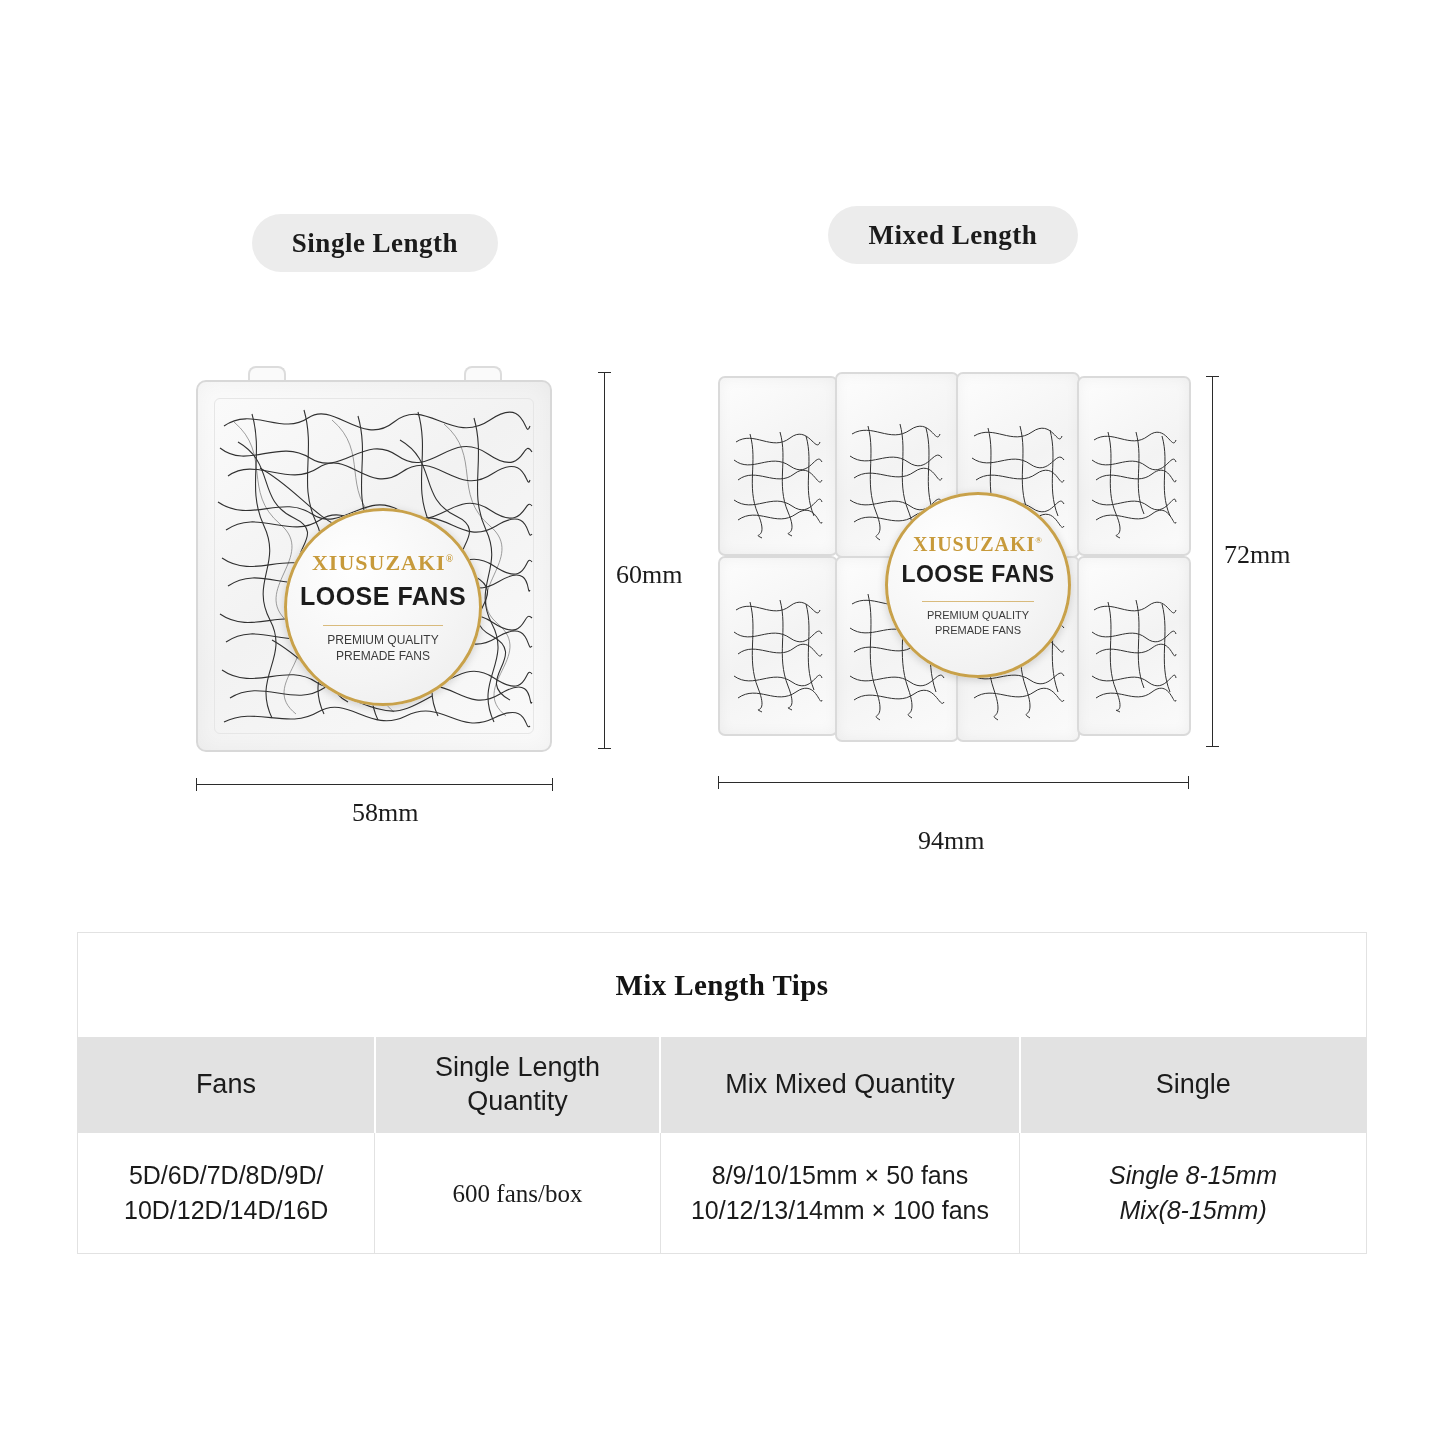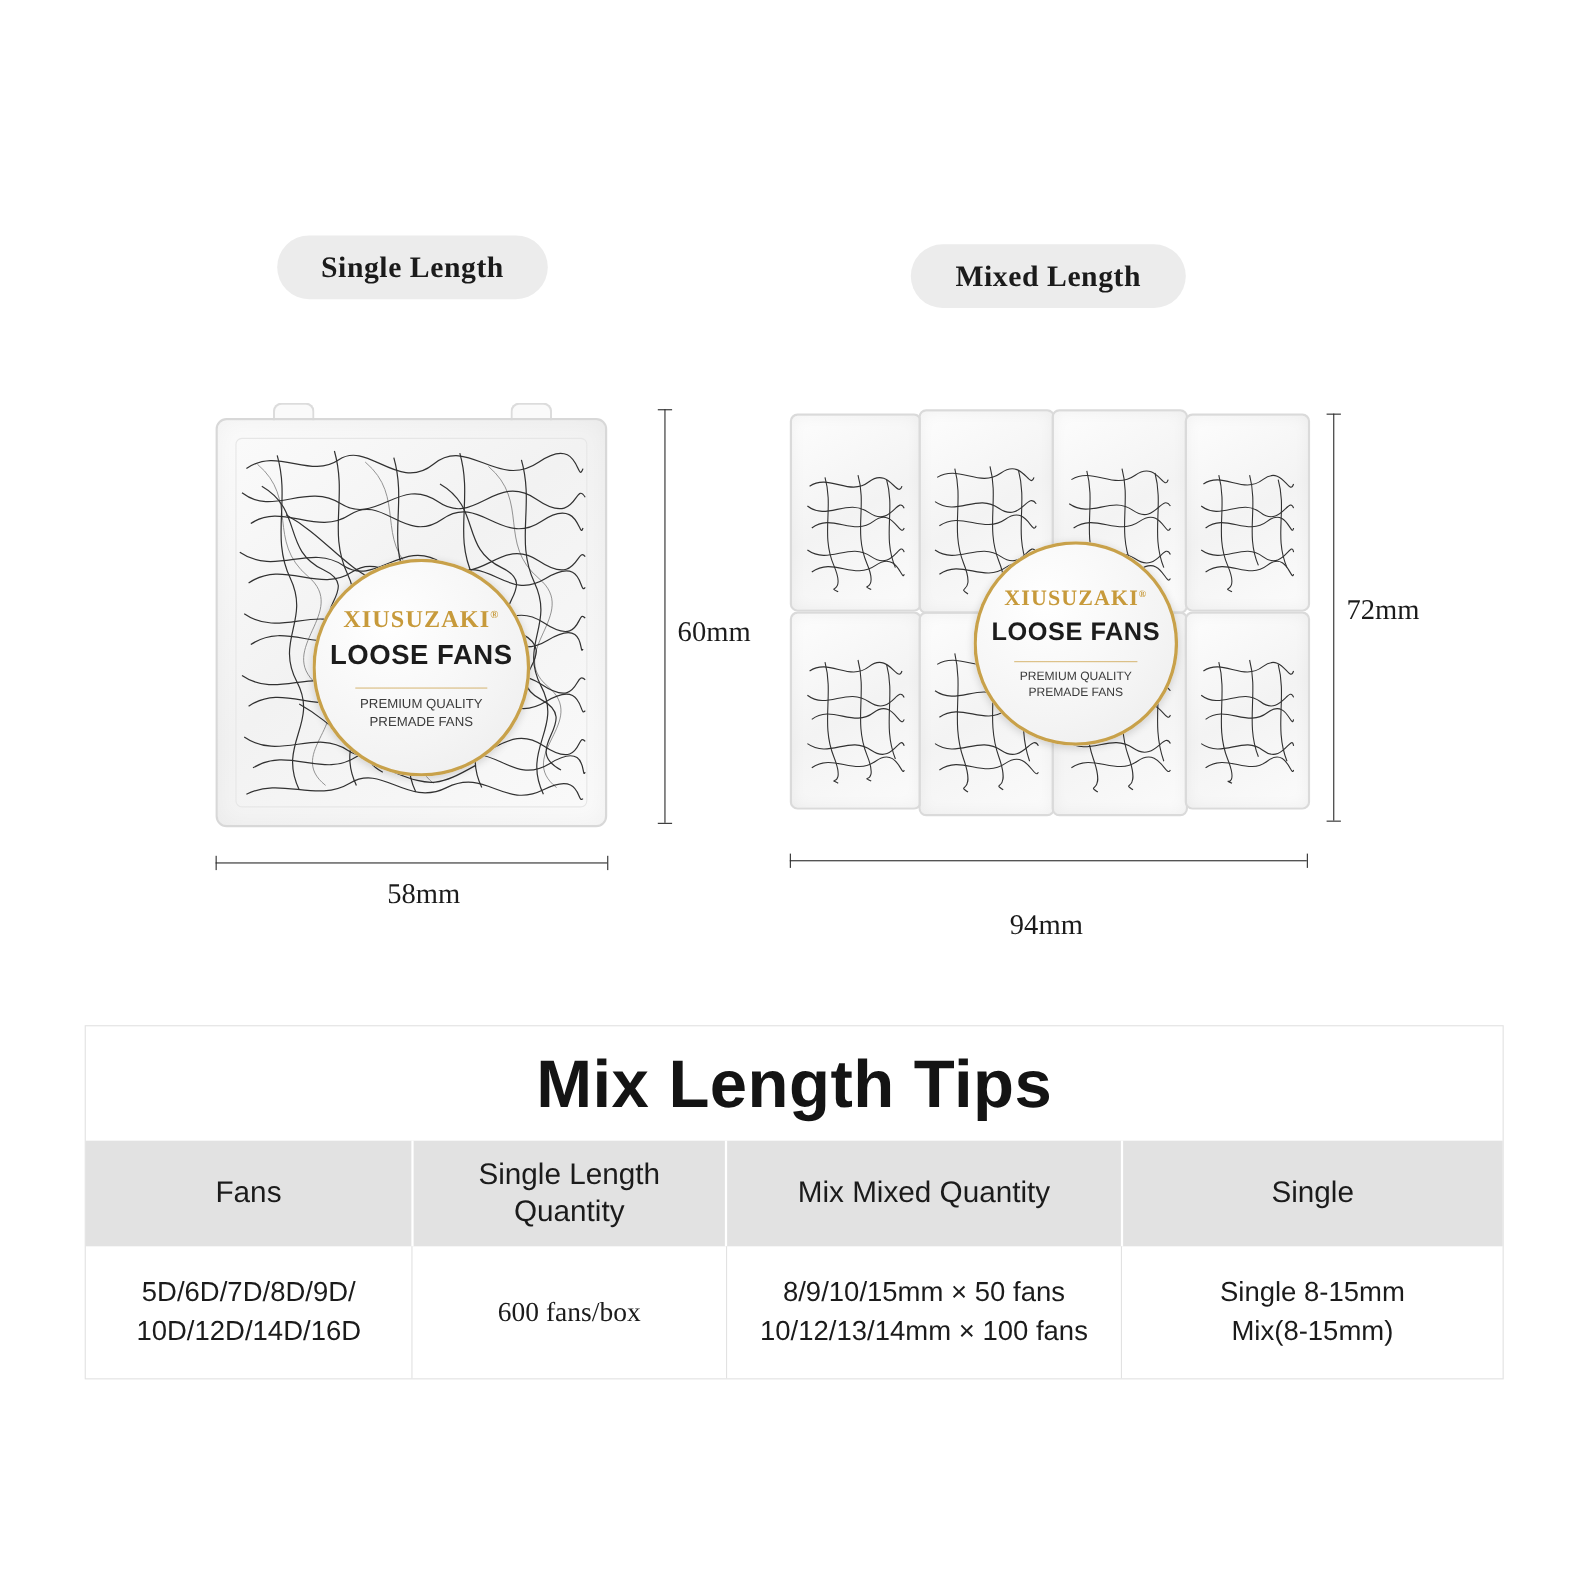--- a/index.html
+++ b/index.html
@@ -24,21 +24,21 @@
     display: flex;
     align-items: center;
     justify-content: center;
     font-family: "Liberation Serif", serif;
     font-size: 27px;
     font-weight: 700;
     letter-spacing: 0.5px;
     color: #1b1b1b;
   }
   #pill-single { left: 252px; top: 214px; width: 246px; height: 58px; }
-  #pill-mixed  { left: 828px; top: 222px; width: 250px; height: 58px; }
+  #pill-mixed  { left: 828px; top: 206px; width: 250px; height: 58px; }
 
   
   .product {
     position: absolute;
   }
 
   
   #single-box {
     left: 196px; top: 360px; width: 356px; height: 392px;
   }
@@ -174,22 +174,22 @@
     width: 1290px; height: 322px;
     border: 1px solid #e2e2e2;
     background: #ffffff;
     box-sizing: border-box;
   }
   .tips-title {
     height: 104px;
     display: flex;
     align-items: center;
     justify-content: center;
-    font-family: Liberation Sans, sans-serif;
-    font-size: 61px;
+    font-family: Liberation Serif, serif;
+    font-size: 29px;
     font-weight: 700;
     color: #141414;
     letter-spacing: 0.4px;
   }
   table.tips {
     width: 100%;
     border-collapse: collapse;
     table-layout: fixed;
   }
   table.tips th {
@@ -207,21 +207,21 @@
   table.tips td {
     font-size: 25px;
     color: #1b1b1b;
     height: 120px;
     text-align: center;
     vertical-align: middle;
     border-right: 1px solid #e2e2e2;
     line-height: 1.4;
     padding: 0 8px;
   }
-  table.tips td:last-child { border-right: none; }
+  table.tips td:last-child { border-right: none; font-style: italic; }
   .td-big { font-size: 29px; font-family: Liberation Serif, serif; }
   .nowrap { white-space: nowrap; }
 </style>
 </head>
 <body>
 
 <div class="pill" id="pill-single">
   <span>Single Length</span>
 </div>
 <div class="pill" id="pill-mixed">

